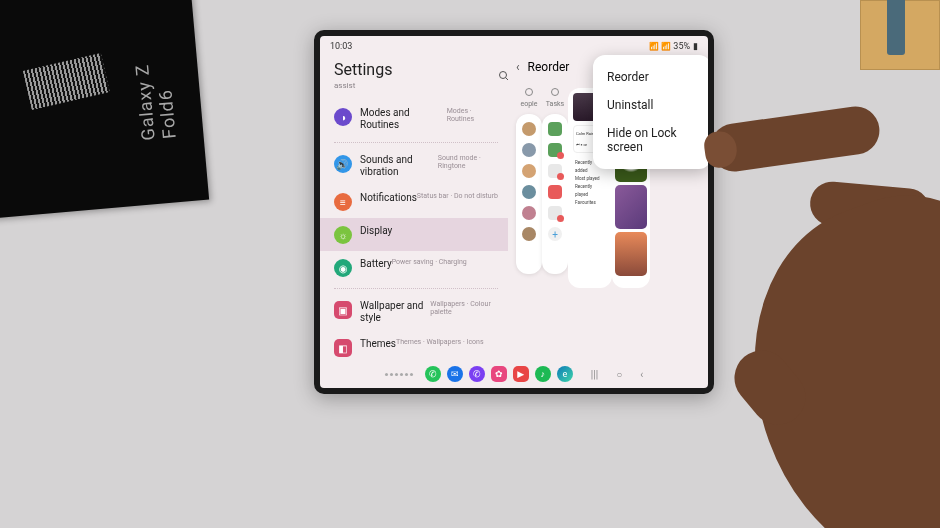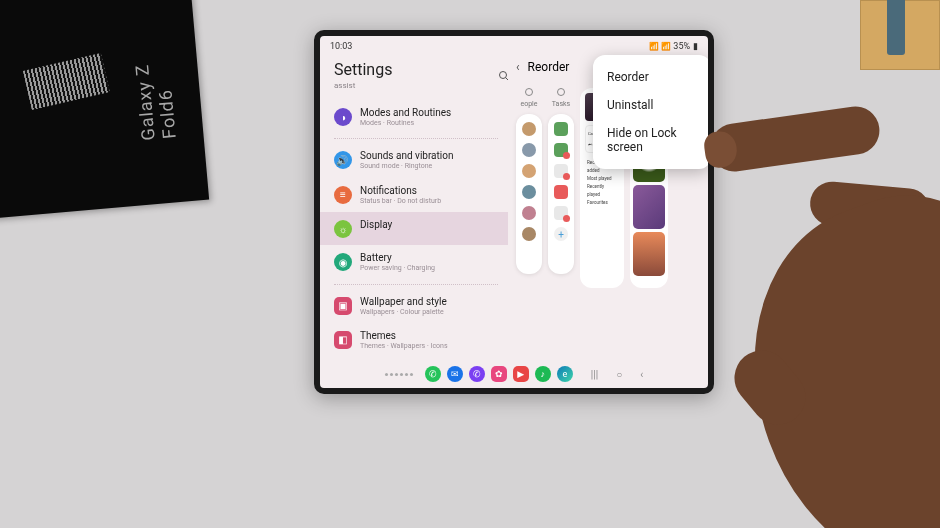--- a/index.html
+++ b/index.html
@@ -12,28 +12,28 @@
 .status-right{display:flex;align-items:center;gap:3px}
 .sig{font-size:8px;letter-spacing:-1px}
 .screen{display:flex;height:calc(100% - 50px)}
 .left-pane{width:188px;padding:4px 10px 4px 14px;overflow:hidden}
 .settings-title{font-size:16px;font-weight:400;color:#222;margin-bottom:2px}
 .settings-sub{font-size:8px;color:#8a8388;margin-bottom:10px}
 .search-icon{position:absolute;left:178px;top:34px}
 .item{display:flex;align-items:flex-start;gap:8px;padding:7px 0}
 .sep{border-top:1px dotted #d0c0c8;margin:4px 0}
 .icircle{width:18px;height:18px;border-radius:50%;display:flex;align-items:center;justify-content:center;color:#fff;font-size:10px;flex-shrink:0;margin-top:1px}
-.item-txt{display:flex;flex-direction:column}
+.item-txt{display:flex;flex-direction:row}
 .item-title{font-size:10px;color:#222;line-height:1.2}
 .item-sub{font-size:7px;color:#9a8f96;line-height:1.2}
 .item.sel{background:#e6d5df;margin:0 -10px 0 -14px;padding-left:14px;padding-right:10px}
 .right-pane{flex:1;padding:4px 8px;position:relative}
 .rp-head{display:flex;align-items:center;gap:8px;font-size:12px;margin-bottom:10px}
 .back-ch{font-size:12px;color:#555}
-.panels-row{display:flex;gap:6px;margin-top:14px}
+.panels-row{display:flex;gap:0;margin-top:14px}
 .plabel{font-size:7px;color:#777;text-align:center;margin-bottom:6px}
 .pradio{width:8px;height:8px;border:1px solid #888;border-radius:50%;margin:0 auto 4px}
 .panel-col{display:flex;flex-direction:column;align-items:center}
 .mini-panel{width:26px;height:160px;background:#fff;border-radius:12px;display:flex;flex-direction:column;align-items:center;gap:7px;padding:8px 0;box-shadow:0 1px 4px rgba(0,0,0,.1)}
 .avatar{width:14px;height:14px;border-radius:50%}
 .a1{background:#c49a6c}.a2{background:#8899aa}.a3{background:#d4a373}.a4{background:#6b8e9e}.a5{background:#c08090}.a6{background:#a88765}
 .tico{width:14px;height:14px;border-radius:4px;position:relative}
 .t1{background:#5ba05b}.t2{background:#5ba05b}.t3{background:#e8e8e8}.t4{background:#e85a5a}.t5{background:#e8e8e8}
 .badge{position:absolute;bottom:-2px;right:-2px;width:7px;height:7px;border-radius:50%;background:#e85a5a}
 .plus-c{width:14px;height:14px;border-radius:50%;background:#f0f0f0;color:#4a9fd8;font-size:10px;display:flex;align-items:center;justify-content:center}

